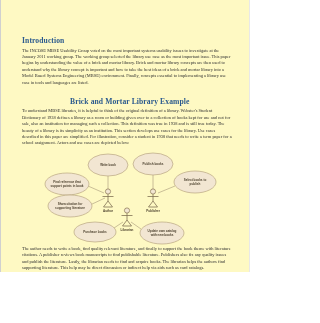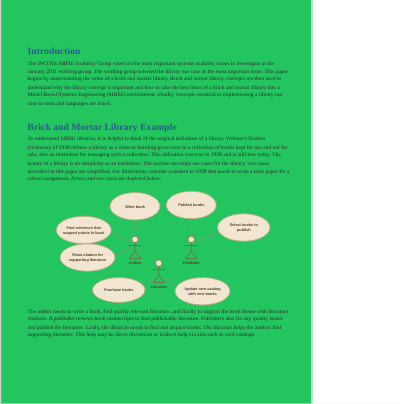--- a/index.html
+++ b/index.html
@@ -6,22 +6,22 @@
     margin: 0;
     padding: 0;
     background: #ffffff;
   }
   body {
     font-family: "Liberation Serif", serif;
   }
   .page {
     position: relative;
     width: 250px;
-    height: 323px;
-    background: #22c55e;
+    height: 272px;
+    background: #fef9c3;
     border-left: 1px solid #d0d0d0;
     border-right: 1px solid #e8e8e8;
     box-sizing: border-box;
     overflow: hidden;
   }
   .content {
     position: absolute;
     left: 21px;
     top: 36px;
     width: 210px;
@@ -30,20 +30,21 @@
     font-family: "Liberation Serif", serif;
     font-size: 7.6px;
     line-height: 9px;
     font-weight: bold;
     color: #2b5a8e;
     margin: 0 0 2.5px 0;
     letter-spacing: 0.1px;
   }
   h2.heading2 {
     margin-top: 0;
+    margin-left: 48px;
   }
   p.body {
     font-family: "Liberation Serif", serif;
     font-size: 4.45px;
     line-height: 6.4px;
     color: #2e2e2e;
     margin: 0;
     text-align: left;
   }
   .sec-intro { margin-bottom: 0; }

